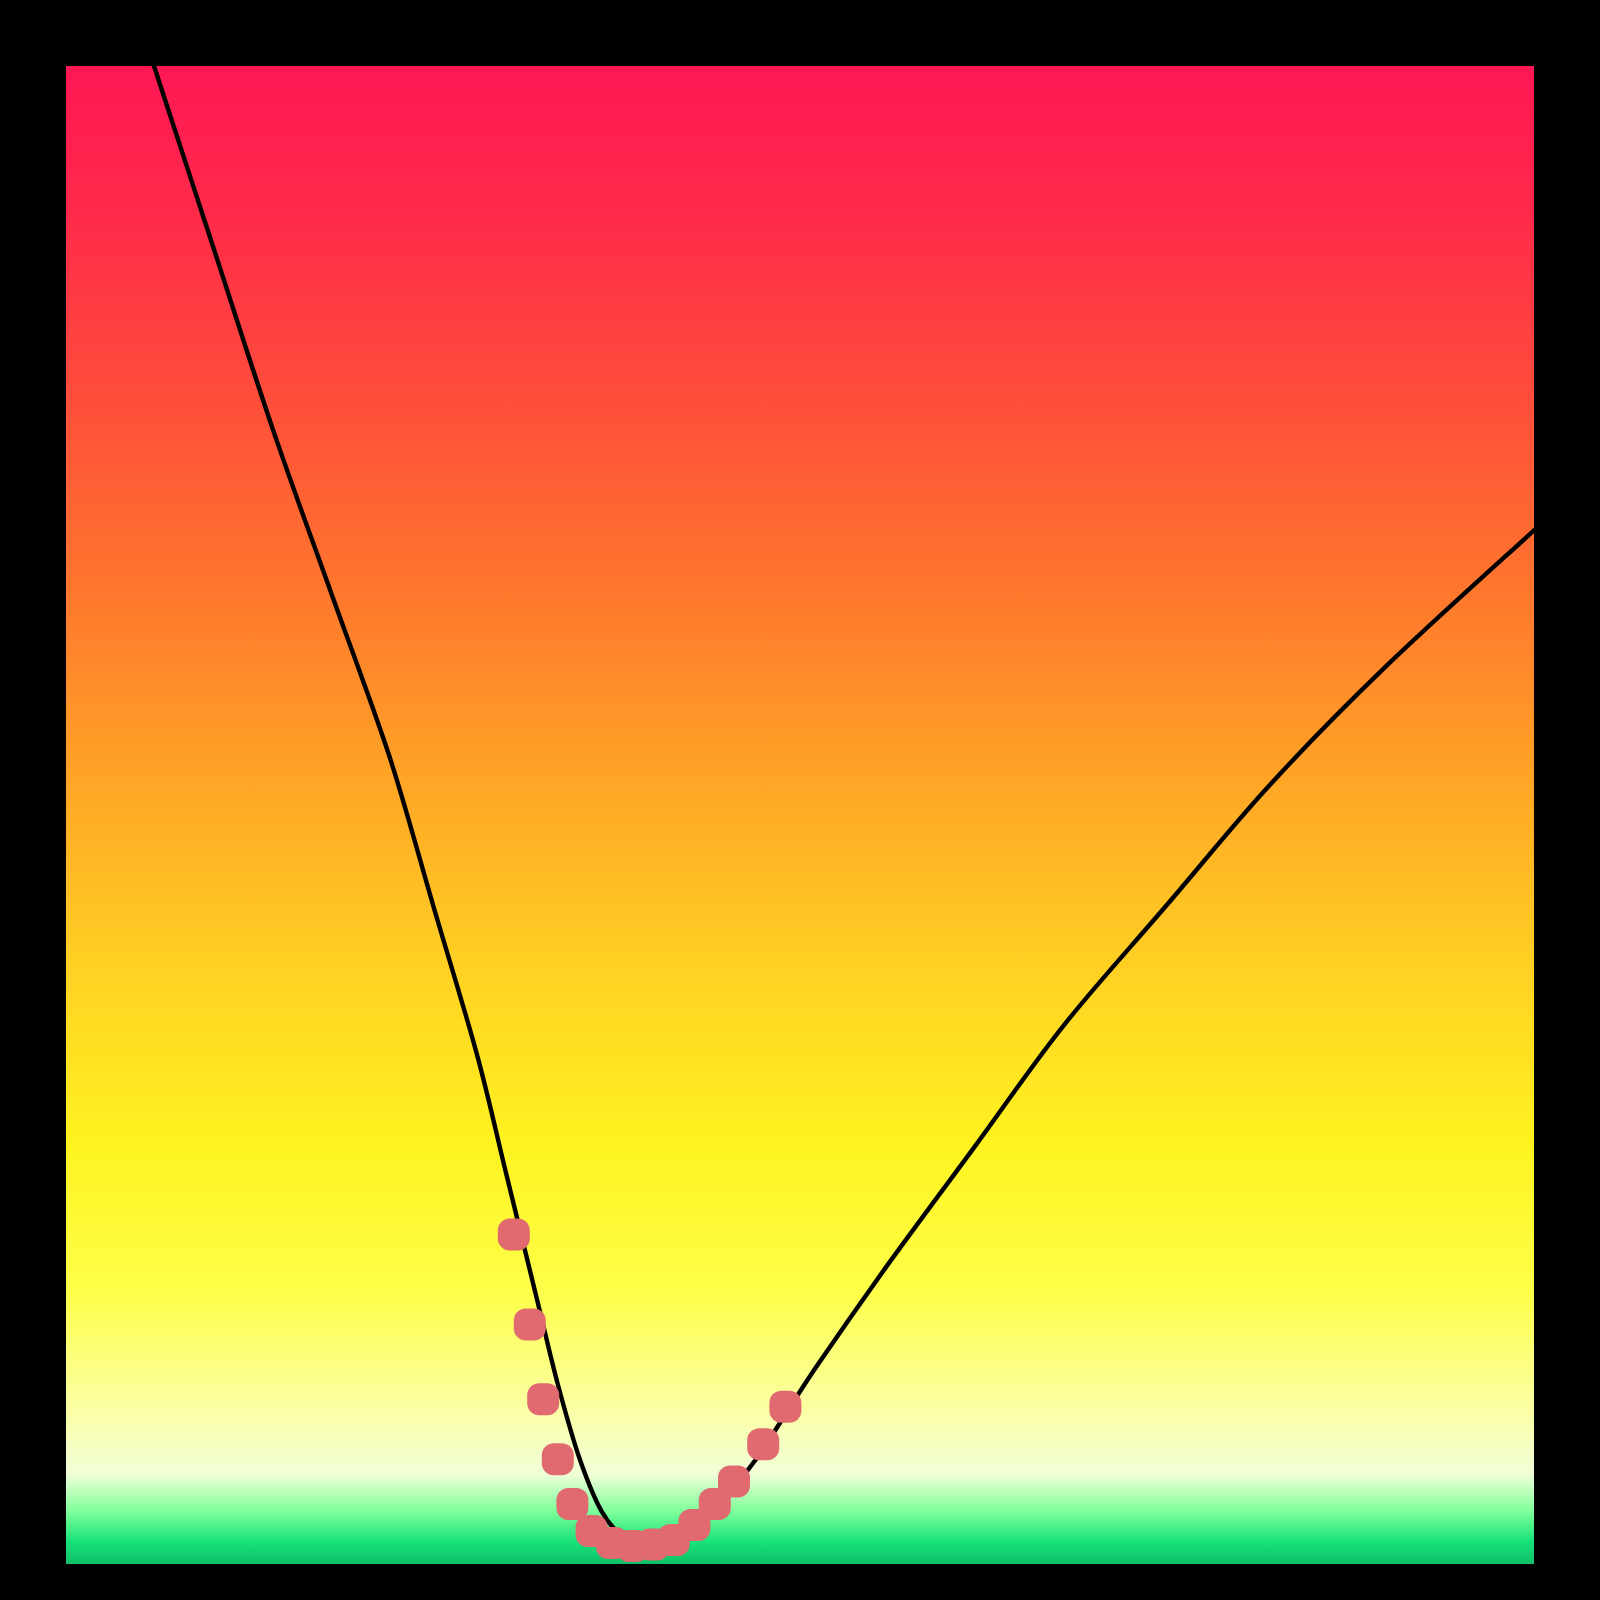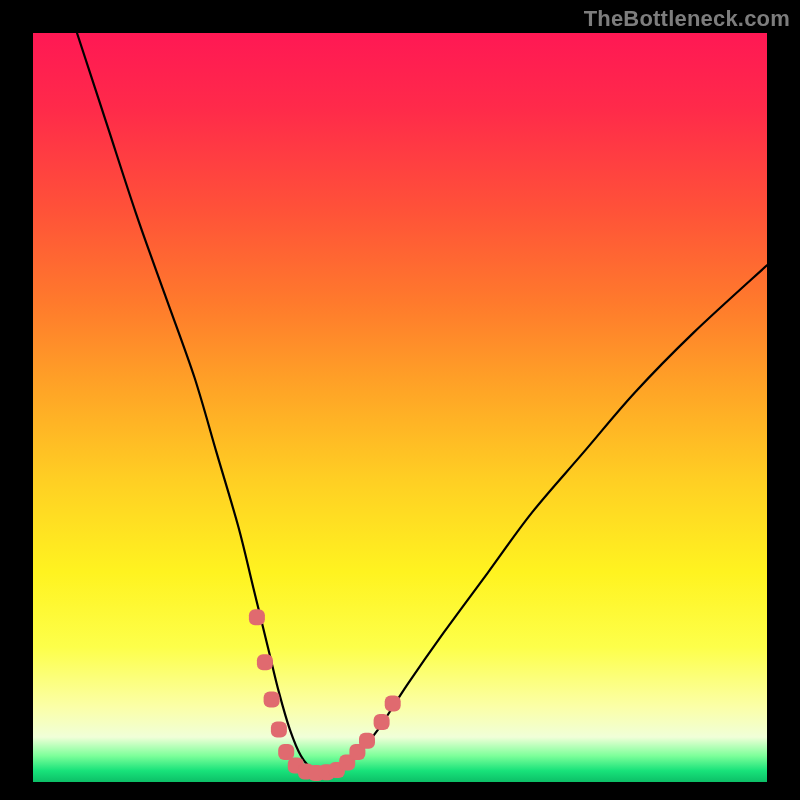--- a/index.html
+++ b/index.html
@@ -83,14 +83,13 @@
         <rect x="285.6" y="731.3" width="16" height="16" rx="6" ry="6" fill="#e06a6f"></rect>
         <rect x="295.9" y="729.0" width="16" height="16" rx="6" ry="6" fill="#e06a6f"></rect>
         <rect x="306.2" y="721.5" width="16" height="16" rx="6" ry="6" fill="#e06a6f"></rect>
         <rect x="316.4" y="711.0" width="16" height="16" rx="6" ry="6" fill="#e06a6f"></rect>
         <rect x="326.0" y="699.8" width="16" height="16" rx="6" ry="6" fill="#e06a6f"></rect>
         <rect x="340.6" y="681.1" width="16" height="16" rx="6" ry="6" fill="#e06a6f"></rect>
         <rect x="351.7" y="662.4" width="16" height="16" rx="6" ry="6" fill="#e06a6f"></rect>
       </g>
   </svg>
 
-  <div class="watermark">TheBottleneck.com</div>
 </div>
 
 </body></html>

